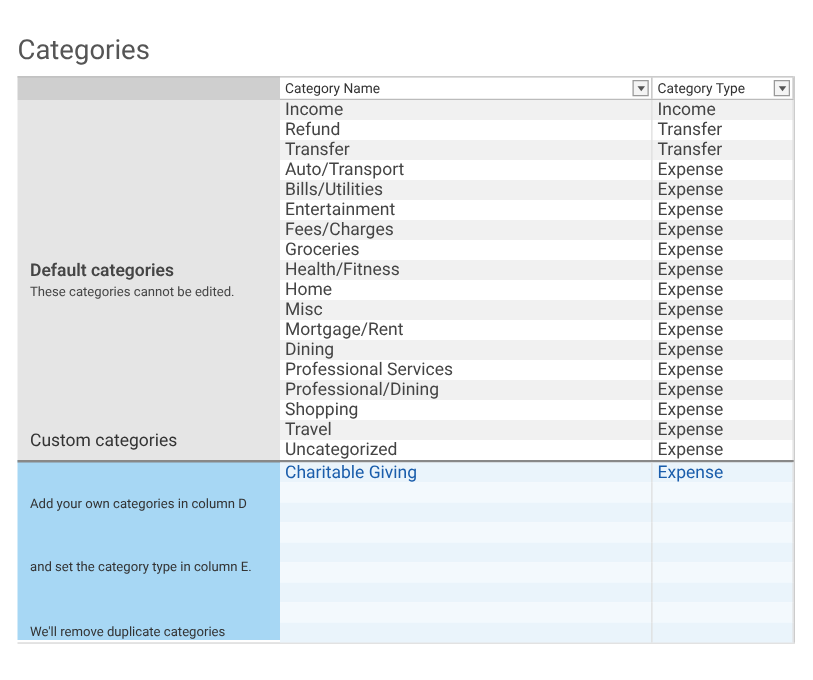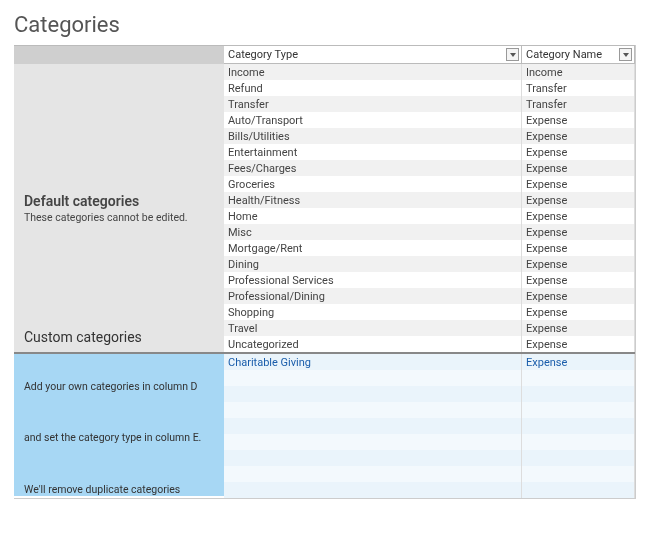--- a/index.html
+++ b/index.html
@@ -10,21 +10,21 @@
     background: #fff;
   }
   .page {
     width: 650px;
     padding: 8px 14px 0 14px;
   }
   h1 {
     font-size: 22px;
     font-weight: 400;
     color: #555;
-    margin: 4px 0 8px 0;
+    margin: 20px 0 8px 0;
   }
   .intro {
     font-size: 11.5px;
     color: #333;
     line-height: 1.4;
     margin-bottom: 14px;
   }
   .sheet {
     display: flex;
     width: 622px;
@@ -120,21 +120,21 @@
     content: "";
     border-left: 3px solid transparent;
     border-right: 3px solid transparent;
     border-top: 4px solid #555;
   }
   .row {
     display: flex;
     height: 16px;
   }
   .cell {
-    font-size: 11px;
+    font-size: 14px;
     padding: 0 4px;
     display: flex;
     align-items: center;
     border-right: 1px solid #ddd;
     overflow: hidden;
     white-space: nowrap;
   }
   .cell.name { width: 298px; flex: 0 0 298px; }
   .cell.type { flex: 1; }
   .defaultrows .row:nth-child(odd) { background: #f1f1f1; }
@@ -165,27 +165,27 @@
         <div class="title">Custom categories</div>
         <div class="sub">Add your own categories in column D</div>
         <div class="sub">and set the category type in column E.</div>
         <div class="sub">We'll remove duplicate categories automatically.</div>
       </div>
     </div>
 
     <div class="rightcol">
       <div class="hdrrow">
         <div class="hdrcell">
+          <span>Category Name</span>
+          <span class="dd"></span>
+        </div>
+        <div class="hdrcell">
           <span>Category Type</span>
           <span class="dd"></span>
         </div>
-        <div class="hdrcell">
-          <span>Category Name</span>
-          <span class="dd"></span>
-        </div>
       </div>
 
       <div class="defaultrows" id="defaultrows">
           <div class="row">
             <div class="cell name">Income</div>
             <div class="cell type">Income</div>
           </div>
           <div class="row">
             <div class="cell name">Refund</div>
             <div class="cell type">Transfer</div>

